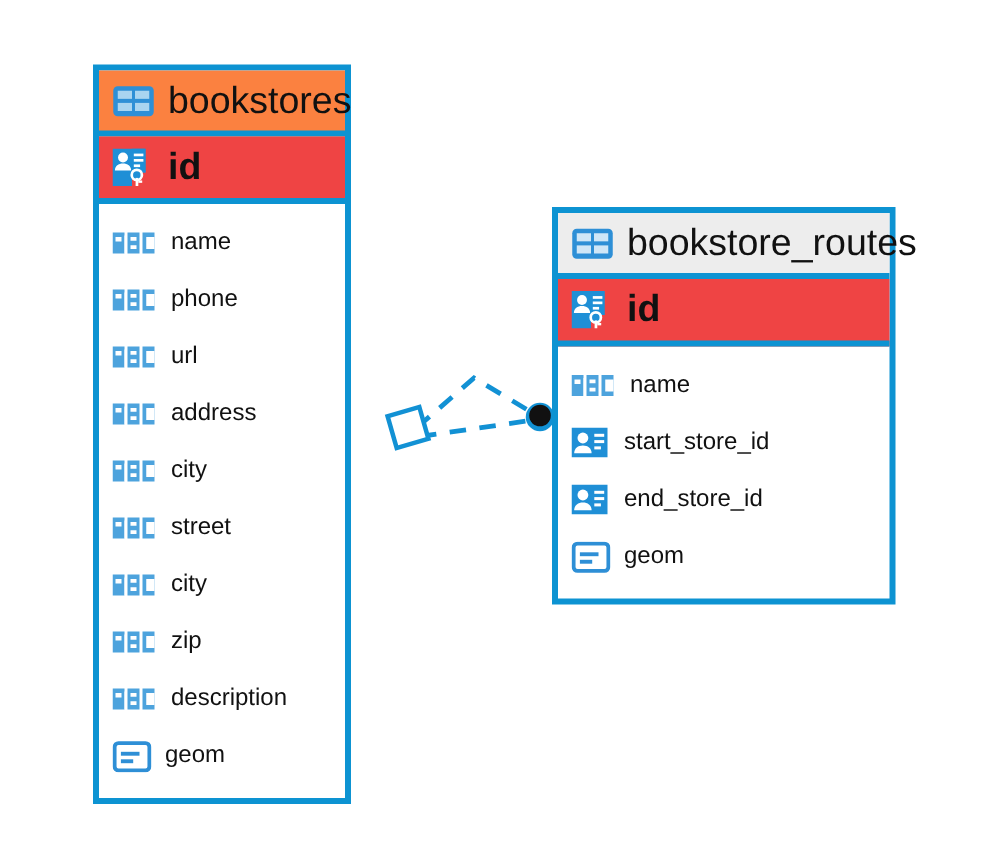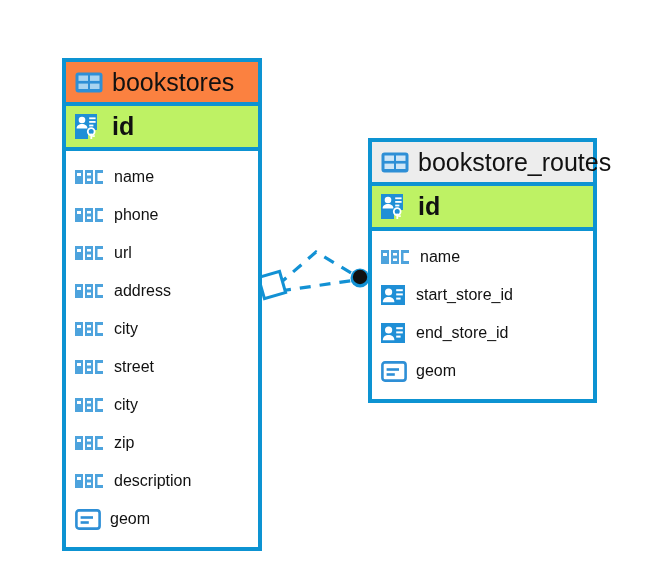--- a/index.html
+++ b/index.html
@@ -46,21 +46,21 @@
     white-space: nowrap;
   }
 
   .pk-row {
     display: flex;
     align-items: center;
     gap: 9px;
     padding: 6px 10px 7px 9px;
     border-bottom: 4px solid #0d93d2;
     box-sizing: border-box;
-    background: #bef264;
+    background: #ef4444;
   }
   .pk-label {
     font-size: 25px;
     font-weight: bold;
     color: #111111;
     line-height: 1.12;
   }
 
   .field-list {
     padding: 7px 10px 9px 9px;
@@ -118,21 +118,21 @@
     <g transform="translate(272,285) rotate(-16)">
       <rect x="-11" y="-11" width="22" height="22" fill="#ffffff" stroke="#1291d4" stroke-width="3"></rect>
     </g>
 
     <g>
       <circle cx="360" cy="278" r="9.5" fill="#1291d4"></circle>
       <circle cx="360" cy="277" r="7.2" fill="#111111"></circle>
     </g>
   </svg>
 
-  <div class="entity" style="left:62px; top:58px; width:200px;">
+  <div class="entity" style="left:62px; top:43px; width:172px;">
 
     <div class="entity-header accent-orange">
       <span class="icon">
         <svg width="28" height="21" viewBox="0 0 28 21" xmlns="http://www.w3.org/2000/svg">
           <rect x="0.5" y="0.5" width="27" height="20" rx="3" fill="#2e8fd6"></rect>
           <rect x="3.5" y="3.5" width="9.5" height="5.4" fill="#a9d4f0"></rect>
           <rect x="15" y="3.5" width="9.5" height="5.4" fill="#a9d4f0"></rect>
           <rect x="3.5" y="11.6" width="9.5" height="5.4" fill="#a9d4f0"></rect>
           <rect x="15" y="11.6" width="9.5" height="5.4" fill="#a9d4f0"></rect>
         </svg>

